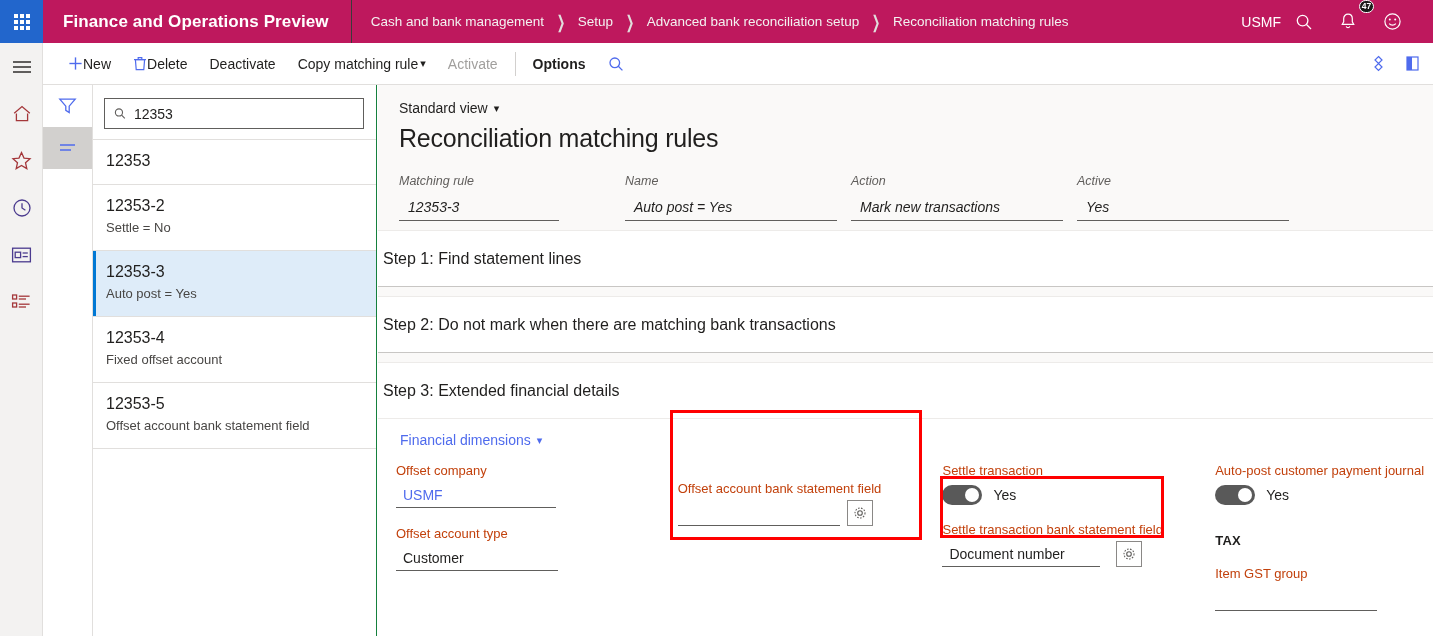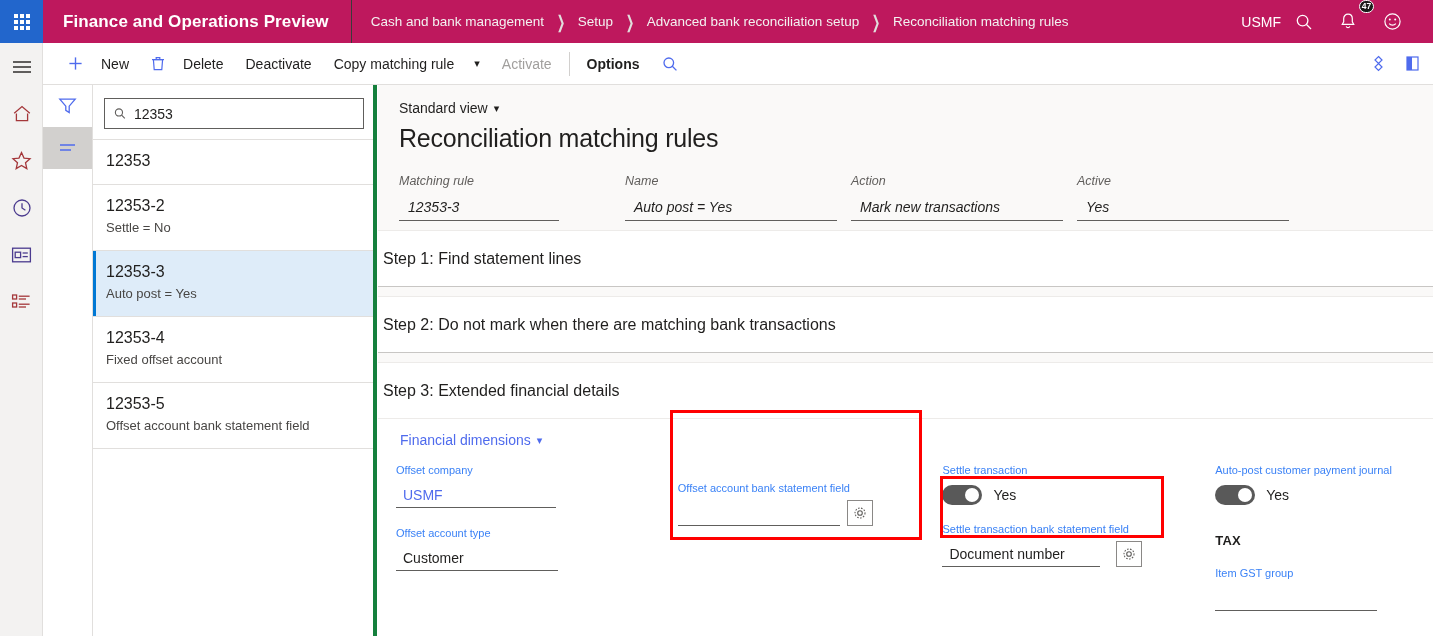--- a/index.html
+++ b/index.html
@@ -67,21 +67,21 @@
     justify-content: center; cursor: pointer;
   }
 
   
   #cmdbar {
     position: absolute; left: 43px; top: 43px; width: 1390px; height: 42px;
     background: #ffffff; border-bottom: 1px solid #e1dfdd;
     display: flex; align-items: center; padding-left: 14px;
   }
   .cmd {
-    display: flex; align-items: center; gap: 18px;
+    display: flex; align-items: center; gap: 0;
     font-size: 14px; color: #201f1e; padding: 0 11px; height: 32px;
     cursor: pointer; white-space: nowrap;
   }
   .cmd.disabled { color: #a19f9d; cursor: default; }
   .cmd.bold { font-weight: bold; }
   .cmd .caret { font-size: 11px; color: #201f1e; margin-left: 2px; }
   #cmd-sep { width: 1px; height: 24px; background: #d2d0ce; margin: 0 6px; }
   #cmdbar-right {
     margin-left: auto; display: flex; align-items: center; padding-right: 4px;
   }
@@ -93,21 +93,21 @@
     position: absolute; left: 43px; top: 85px; width: 50px; height: 551px;
     background: #ffffff; border-right: 1px solid #e1dfdd;
   }
   .ltab { width: 49px; height: 42px; display: flex; align-items: center;
     justify-content: center; cursor: pointer; }
   .ltab.active { background: #d2d0ce; }
 
   
   #listpane {
     position: absolute; left: 93px; top: 85px; width: 284px; height: 551px;
-    background: #ffffff; border-right: 4px solid #15803d;
+    background: #ffffff; border-right: 1px solid #15803d;
   }
   #searchwrap { padding: 13px 11px 10px 11px; }
   #searchbox {
     width: 260px; height: 31px; border: 1px solid #605e5c; background: #fff;
     display: flex; align-items: center; padding: 0 9px; gap: 8px;
   }
   #search-value {
     font-size: 14px; color: #201f1e; border: none; outline: none;
     background: transparent; width: 100%; font-family: inherit;
   }
@@ -163,21 +163,21 @@
     padding: 12px 0 0 0; height: 268px; position: relative;
   }
   #fd-link {
     font-size: 14px; color: #4f6bed; margin-left: 22px;
     display: inline-flex; align-items: center; gap: 6px; cursor: pointer;
   }
   #fd-link .caret { font-size: 11px; }
 
   #cols { display: flex; margin-top: 13px; padding-left: 18px; position: relative; }
   .col { position: relative; }
-  .fld-label { font-size: 11px; color: #3b82f6; line-height: 17px; }
+  .fld-label { font-size: 13px; color: #c2410c; line-height: 17px; }
   .fld-val {
     font-size: 14px; color: #201f1e; height: 26px; line-height: 26px;
     border-bottom: 1px solid #605e5c; padding-left: 7px; margin-top: 3px;
     cursor: text;
   }
   .fld-val.link { color: #4f6bed; }
   .fld-boxed {
     height: 28px; border: 1px solid #605e5c; background: #fff;
     margin-top: 4px; cursor: text;
   }

